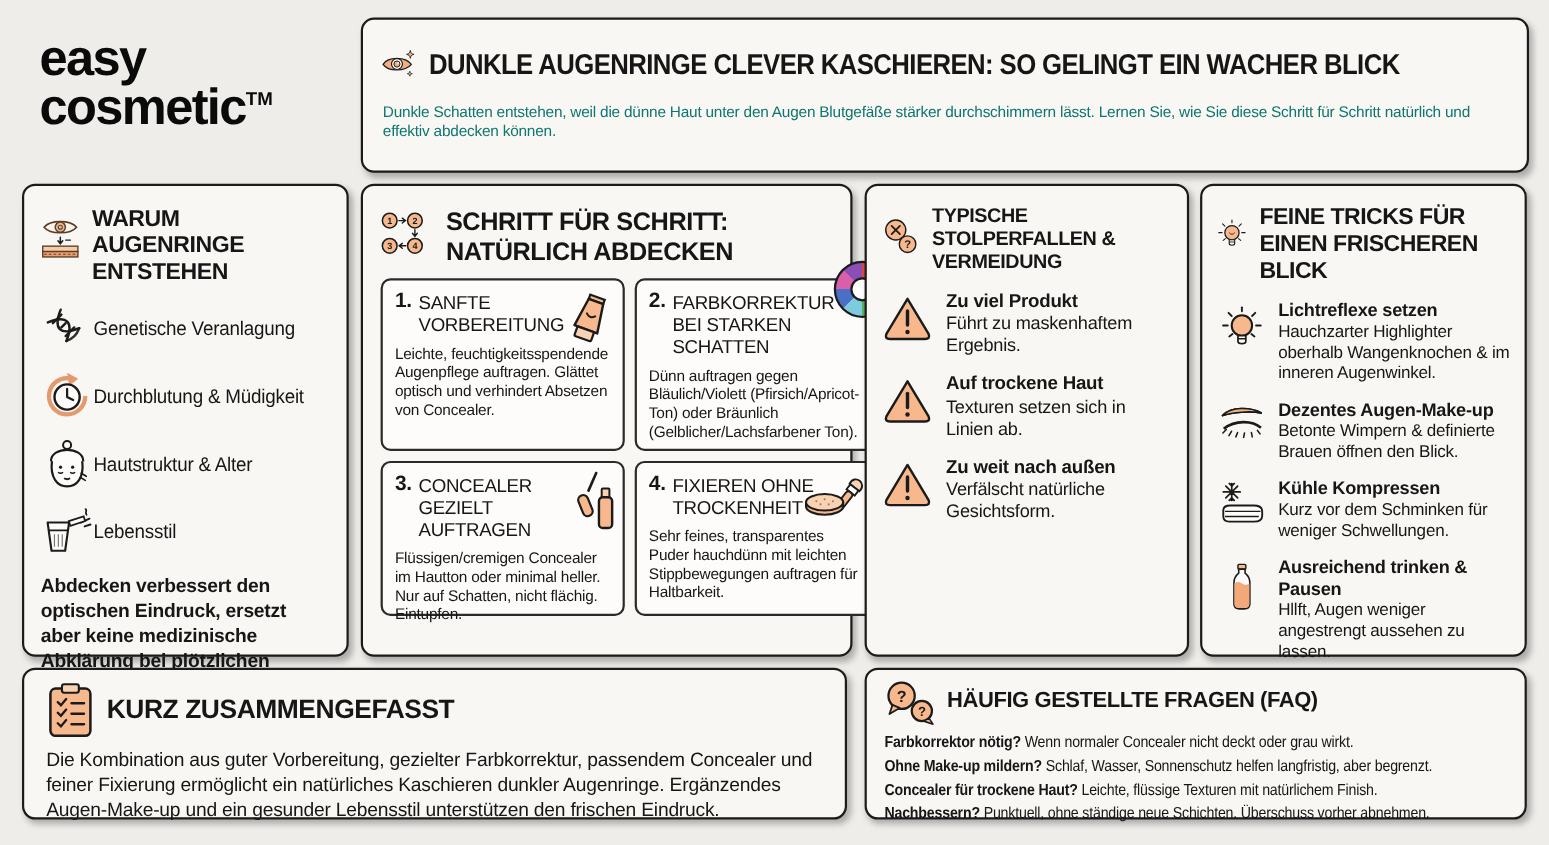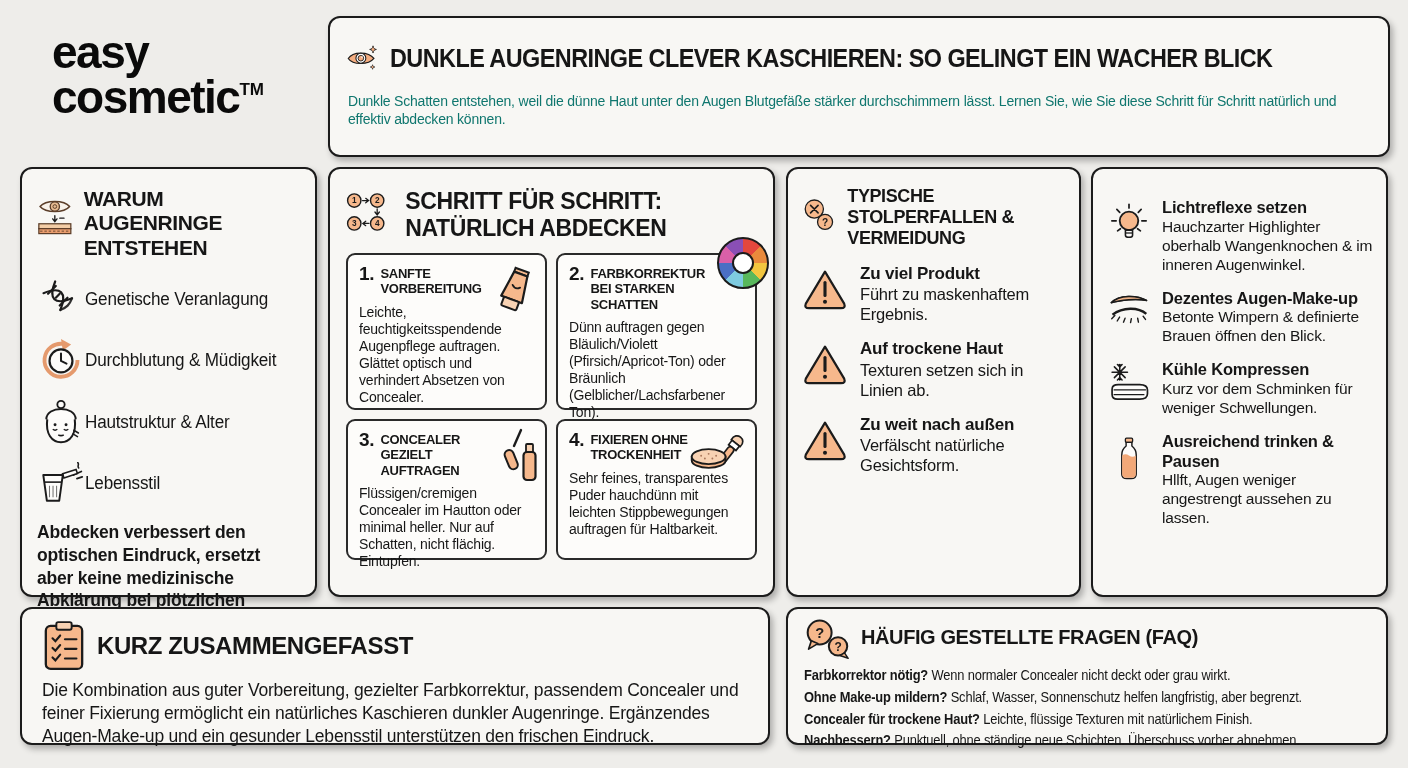--- a/index.html
+++ b/index.html
@@ -13,21 +13,21 @@
     letter-spacing:-0.2px;
   }
   .box {
     position:absolute;
     background:#f8f7f4;
     border:2.5px solid #1b1b1b;
     border-radius:12px;
     box-shadow:3px 4px 6px rgba(0,0,0,0.28);
   }
   
-  #logo { position:absolute; left:52px; top:30px; line-height:0.97; }
+  #logo { position:absolute; left:36px; top:30px; line-height:0.97; }
   #logo .l { font-size:46px; font-weight:bold; letter-spacing:-1.5px; color:#0a0a0a; }
   #logo sup { font-size:17px; letter-spacing:0; vertical-align:18px; font-weight:bold; }
   
   #header-box { left:328px; top:16px; width:1062px; height:141px; padding:10px 18px 0 16px; }
   .hdr-row { display:flex; align-items:center; }
   .main-title {
     margin-left:12px; font-size:26px; font-weight:bold; white-space:nowrap;
     transform:scaleX(0.9); transform-origin:left center; letter-spacing:-0.6px;
   }
   .hdr-sub { margin-top:4px; padding-left:2px; font-size:14px; line-height:1.32; color:#0f766e; max-width:1010px; }
@@ -41,21 +41,21 @@
   .why-item .ic { width:48px; display:flex; justify-content:center; flex:none; }
   .why-label { font-size:18px; white-space:nowrap; transform:scaleX(0.95); transform-origin:left center; }
   .why-note { margin-top:17px; font-size:17.5px; line-height:1.3;font-weight:bold; }
   
   #steps-box { left:328px; top:167px; width:447px; height:430px; padding:13px 16px; }
   #steps-box .sec-title { font-size:23px; padding-top:6px; }
   .cards { position:relative; margin-top:11px; display:grid; grid-template-columns:1fr 1fr; grid-template-rows:157px 141px; gap:9px; }
   .card { background:#fdfcfa; border:2px solid #2a2a2a; border-radius:9px; padding:9px 11px; position:relative; }
   .card-title { display:flex; gap:6px; padding-right:42px; }
   .card-num { font-size:19px; font-weight:bold; line-height:1; }
-  .card-ttl { font-size:13px; font-weight:bold; line-height:1.18; letter-spacing:-0.3px; padding-top:2px; }
+  .card-ttl { font-size:17px; font-weight:normal; line-height:1.18; letter-spacing:-0.3px; padding-top:2px; }
   .card-body { margin-top:7px; font-size:14px; line-height:1.22; }
   .card-icon { position:absolute; top:7px; right:7px; }
   #card-2 .card-title { padding-right:26px; }
   #color-wheel { position:absolute; top:-18px; right:-14px; width:52px; height:52px; border-radius:50%;
     border:2px solid #1b1b1b;
     background:conic-gradient(#e3473d 0 45deg,#e98a3c 45deg 90deg,#f2c63f 90deg 135deg,#58b85c 135deg 180deg,#7ecbe0 180deg 225deg,#4a6fc4 225deg 270deg,#d960a8 270deg 315deg,#8a4fb5 315deg 360deg); }
   #color-wheel .hub { position:absolute; left:50%; top:50%; width:22px; height:22px; margin:-11px 0 0 -11px;
     background:#fff; border:2px solid #1b1b1b; border-radius:50%; }
   
   #pitfalls-box { left:786px; top:167px; width:295px; height:430px; padding:15px 14px; }
@@ -321,20 +321,38 @@
       </svg>
     </span>
     <div>
       <div class="item-ttl">Zu weit nach außen</div>
       <div class="item-txt">Verfälscht natürliche Gesichtsform.</div>
     </div>
   </div>
 </div>
 
 <div class="box" id="tricks-box">
+  <div class="sec-head">
+    <svg width="56" height="58" viewBox="0 0 56 58">
+      <g stroke="#1b1b1b" stroke-width="2" stroke-linecap="round">
+        <path d="M28 3 V8"></path>
+          <path d="M11 10 l4 4"></path>
+          <path d="M45 10 l-4 4"></path>
+        <path d="M4 26 H10"></path>
+          <path d="M46 26 H52"></path>
+        <path d="M12 40 l4 -3"></path>
+          <path d="M44 40 l-4 -3"></path>
+      </g>
+      <circle cx="28" cy="26" r="13" fill="#F6B88C" stroke="#1b1b1b" stroke-width="2.3"></circle>
+      <path d="M23 26 q5 6 10 0" fill="none" stroke="#1b1b1b" stroke-width="1.6"></path>
+      <path d="M23 39 h10 v7 a5 3 0 0 1 -10 0 Z" fill="#fdfcfa" stroke="#1b1b1b" stroke-width="2"></path>
+      <path d="M23 43 h10" stroke="#1b1b1b" stroke-width="1.6"></path>
+    </svg>
+    <div class="sec-title">FEINE TRICKS FÜR EINEN FRISCHEREN BLICK</div>
+  </div>
 
   <div class="trick-item">
     <span class="ic">
       <svg width="40" height="44" viewBox="0 0 56 58">
         <g stroke="#1b1b1b" stroke-width="2.4" stroke-linecap="round">
           <path d="M28 3 V8"></path>
             <path d="M11 10 l4 4"></path>
             <path d="M45 10 l-4 4"></path>
           <path d="M4 26 H10"></path>
             <path d="M46 26 H52"></path>

